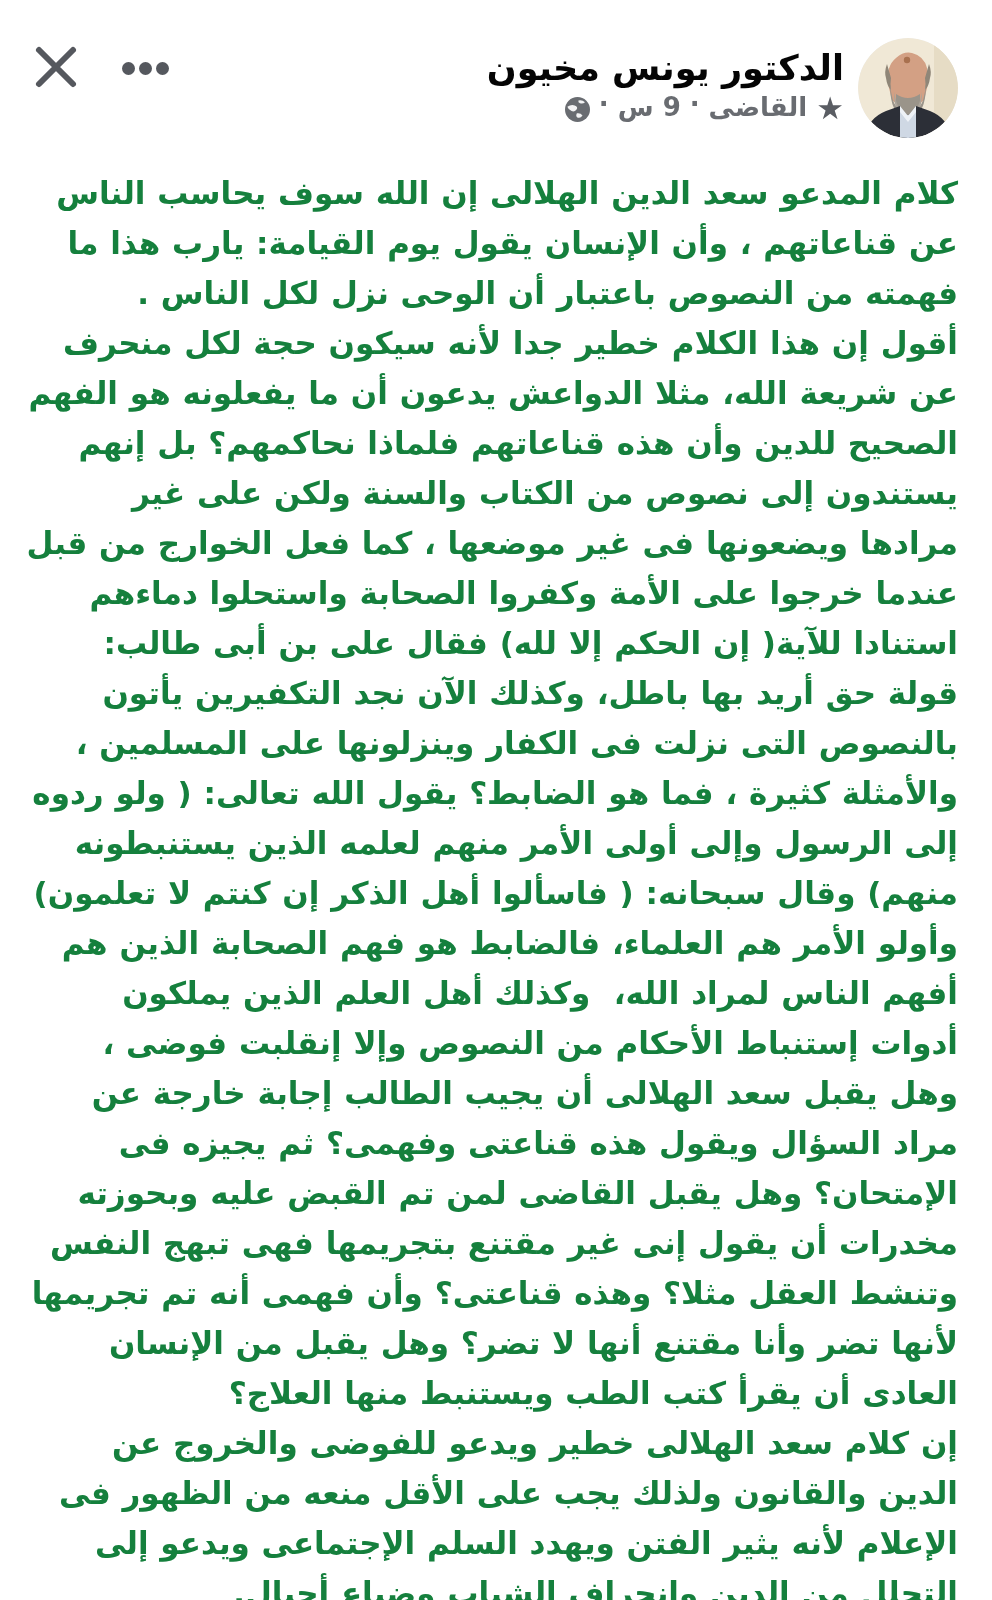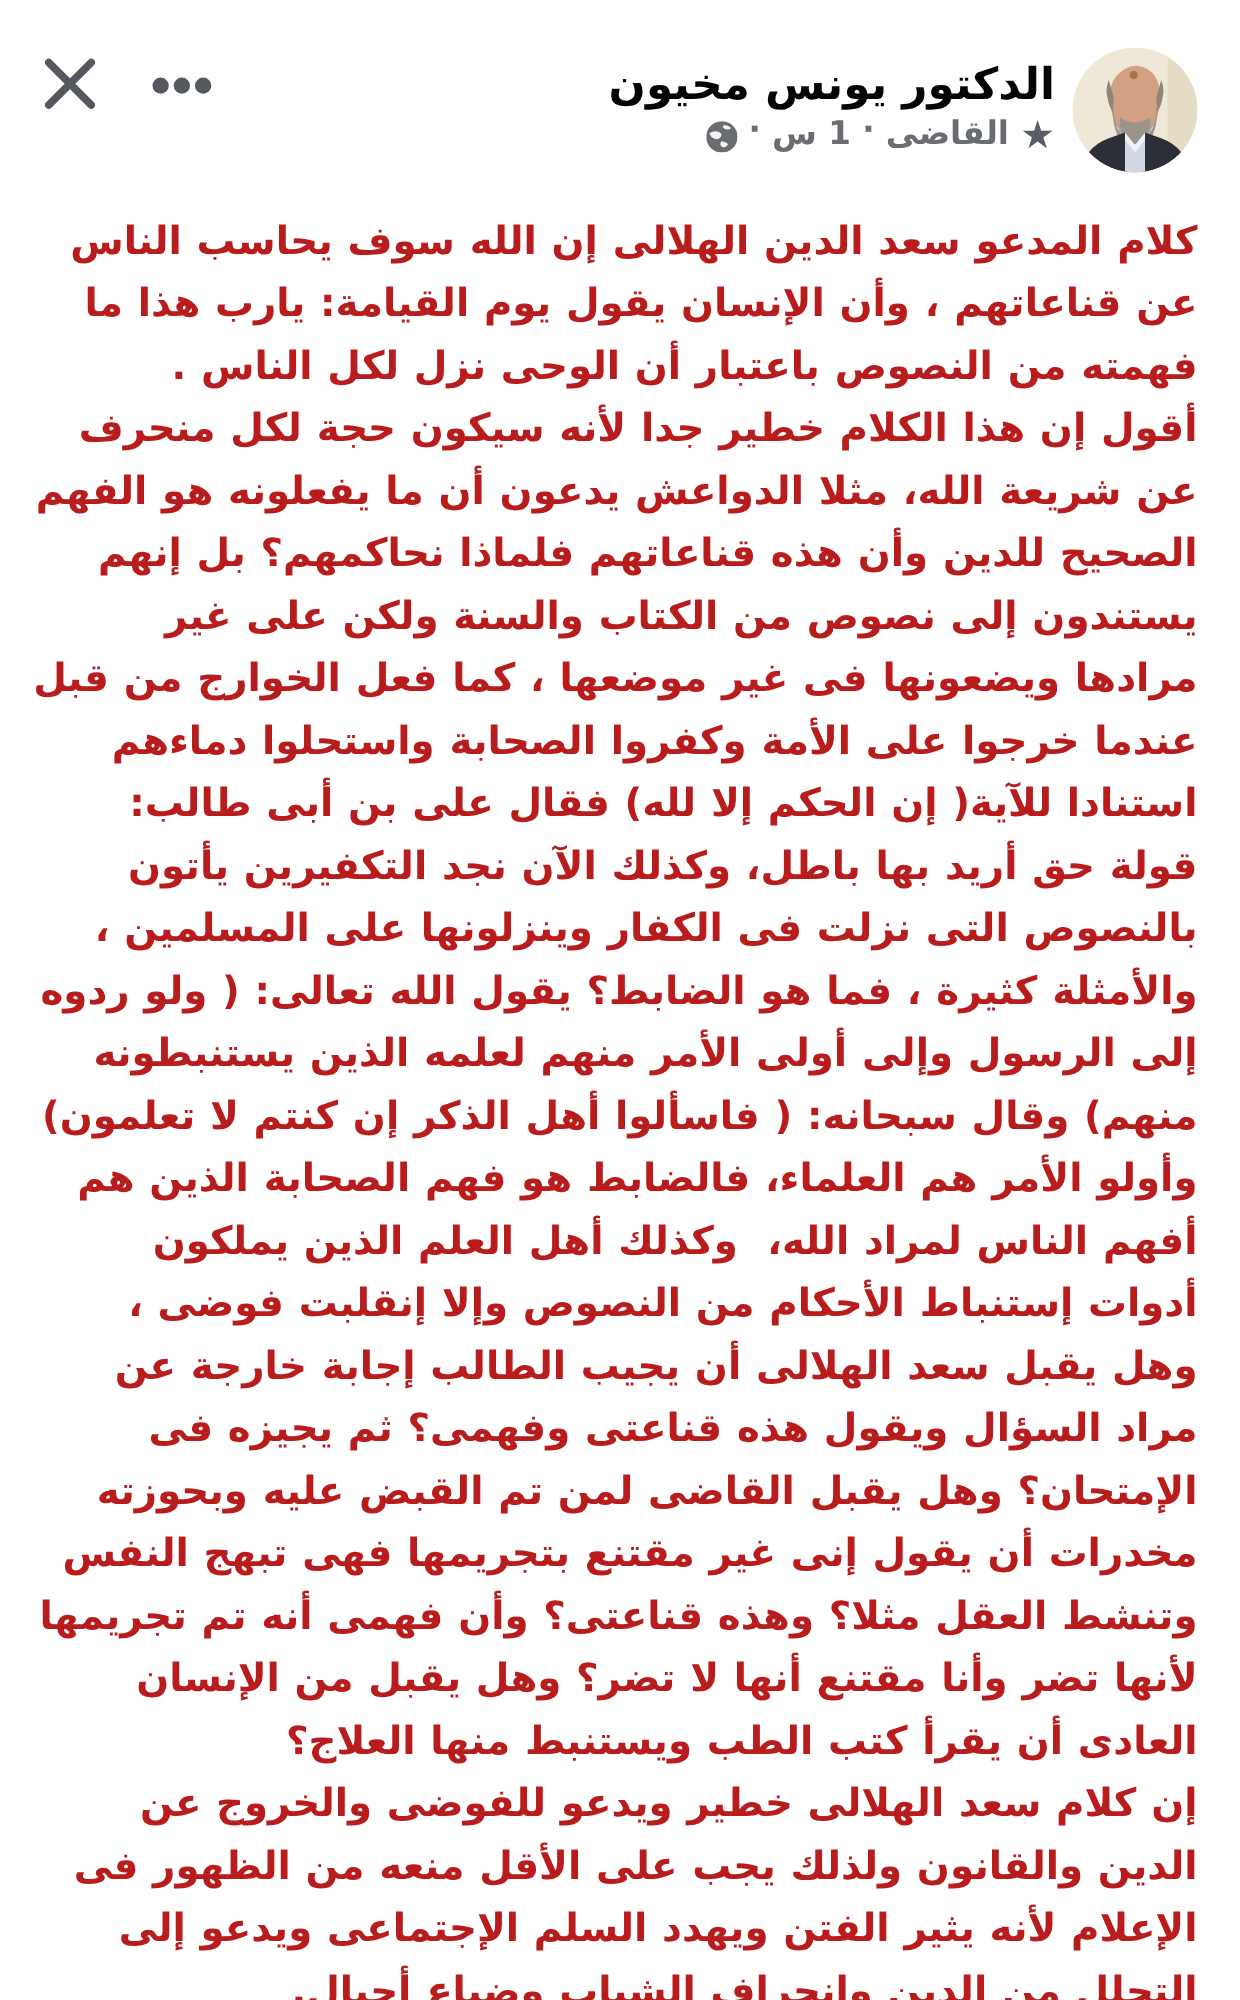--- a/index.html
+++ b/index.html
@@ -107,21 +107,21 @@
   
   .post-body {
     direction: rtl;
     padding: 16px 34px 0 26px;
   }
   .post-body p {
     margin: 0;
     font-size: 31px;
     font-weight: 700;
     line-height: 50px;
-    color: #b91c1c;
+    color: #15803d;
     text-align: right;
     white-space: pre-wrap;
     word-spacing: 1px;
   }
 </style>
 </head>
 <body>
 
 <div class="overlay">
 
@@ -161,21 +161,21 @@
             <path d="M42 68 L50 78 L58 68 L58 74 L50 84 L42 74 Z" fill="#eef2f7"></path>
           </g>
         </svg>
       </div>
       <div class="profile-text">
         <div class="profile-name">الدكتور يونس مخيون</div>
         <div class="profile-meta">
           <span class="star">★</span>
           <span>القاضى</span>
           <span class="sep">·</span>
-          <span>1 س</span>
+          <span>9 س</span>
           <span class="sep">·</span>
           <span class="globe">
             <svg width="25" height="25" viewBox="0 0 16 16">
               <circle cx="8" cy="8" r="8" fill="#696c71"></circle>
               <path d="M1.5 6.2 Q4 4.6 6.2 5.4 Q8.6 6.3 7.4 8 Q6 9.8 4.2 9 Q2.2 8.2 1.5 6.2 Z" fill="#ffffff" opacity="0.92"></path>
               <path d="M8.6 2.2 Q11 1.6 12.8 3.4 Q11.4 4.6 9.6 4 Q8.2 3.4 8.6 2.2 Z" fill="#ffffff" opacity="0.92"></path>
               <path d="M7.6 10.4 Q10 10 11.2 11.8 Q10 13.8 8.2 13.2 Q6.6 12.4 7.6 10.4 Z" fill="#ffffff" opacity="0.92"></path>
             </svg>
           </span>
         </div>

